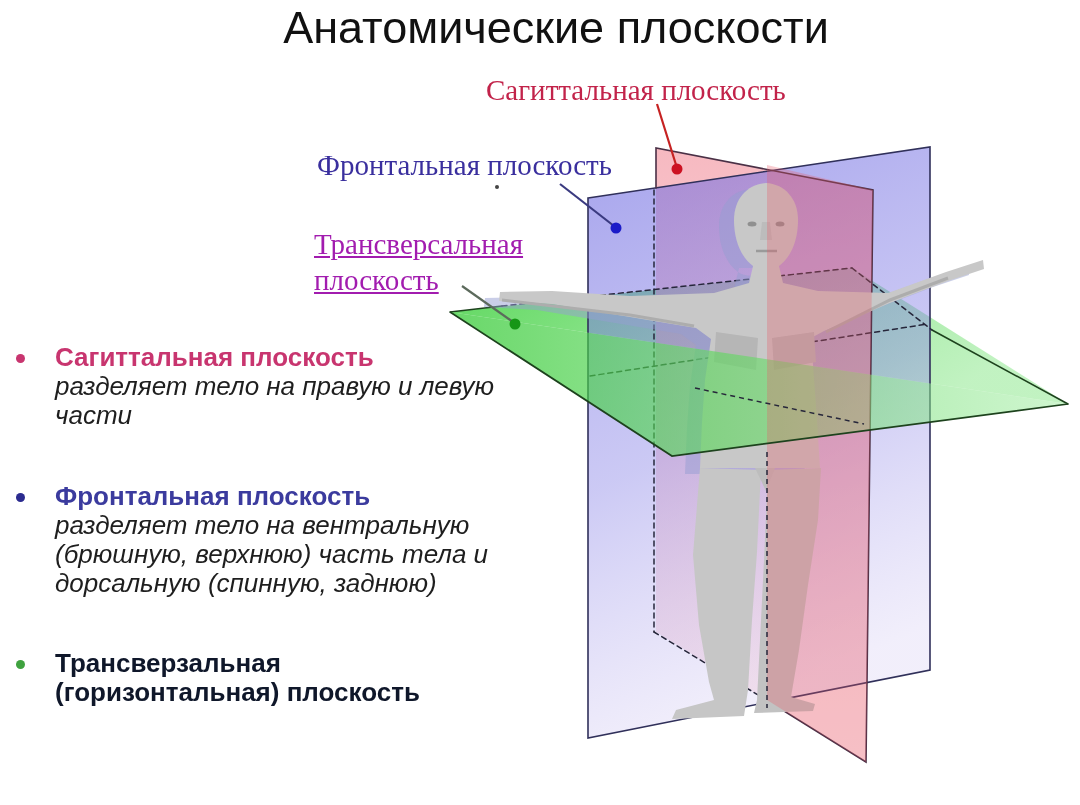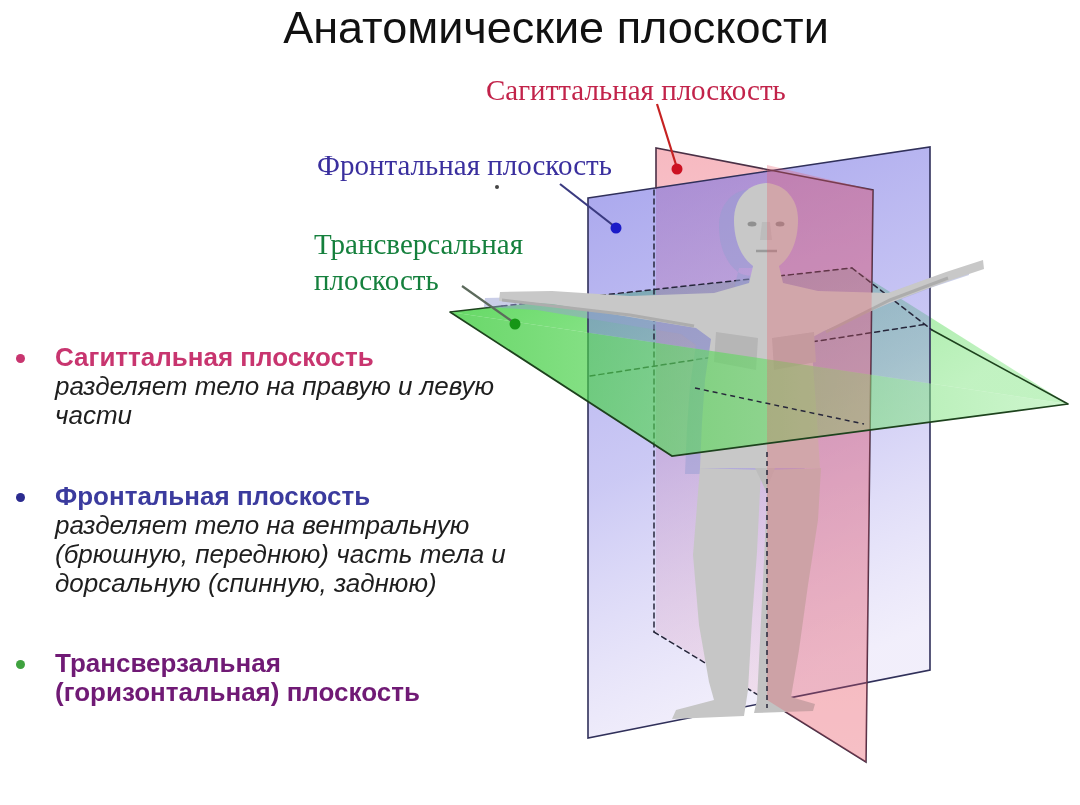--- a/index.html
+++ b/index.html
@@ -13,36 +13,36 @@
     font-family:"Liberation Sans",sans-serif;
     padding-left:16px;
   }
   .figure-svg{position:absolute;left:0;top:0;width:1080px;height:805px;}
   .plane-label{
     position:absolute;font-family:"Liberation Serif",serif;
     font-size:29px;font-weight:400;white-space:pre-line;line-height:36px;
   }
   .label-sagittal{left:486px;top:72px;color:#c2234a;}
   .label-frontal{left:317px;top:147px;color:#3a2f9e;}
-  .label-transversal{left:314px;top:226px;color:#15803d;}
+  .label-transversal{left:314px;top:226px;color:#a21caf;text-decoration:underline;}
   .legend{position:absolute;left:0;top:0;width:590px;}
   .legend-item{position:absolute;left:0;padding-left:55px;width:535px;}
   .legend-item .dot{
     position:absolute;left:16px;top:11px;width:9px;height:9px;border-radius:50%;
   }
   .li-1{top:343px;} .li-2{top:482px;} .li-3{top:649px;}
   .li-1 .dot{background:#c8356f;}
   .li-2 .dot{background:#2b2b8f;}
   .li-3 .dot{background:#3fa23f;}
   .legend-heading{
     font-size:26px;font-weight:700;line-height:29px;white-space:pre-line;
   }
   .li-1 .legend-heading{color:#c8356f;}
   .li-2 .legend-heading{color:#3b3b9e;}
-  .li-3 .legend-heading{color:#701a75;}
+  .li-3 .legend-heading{color:#0f172a;}
   .legend-body{
     font-size:26px;font-weight:400;line-height:29px;color:#1e1e1e;white-space:pre-line;font-style:italic;
   }
 </style>
 </head>
 <body>
 
 <div class="slide">
 
   <div class="page-title">Анатомические плоскости</div>
@@ -138,21 +138,21 @@
       <span class="dot"></span>
       <div class="legend-heading">Сагиттальная плоскость</div>
       <div class="legend-body">разделяет тело на правую и левую
 части</div>
     </div>
 
     <div class="legend-item li-2">
       <span class="dot"></span>
       <div class="legend-heading">Фронтальная плоскость</div>
       <div class="legend-body">разделяет тело на вентральную
-(брюшную, переднюю) часть тела и
+(брюшную, верхнюю) часть тела и
 дорсальную (спинную, заднюю)</div>
     </div>
 
     <div class="legend-item li-3">
       <span class="dot"></span>
       <div class="legend-heading">Трансверзальная
 (горизонтальная) плоскость</div>
     </div>
 
   </div>

